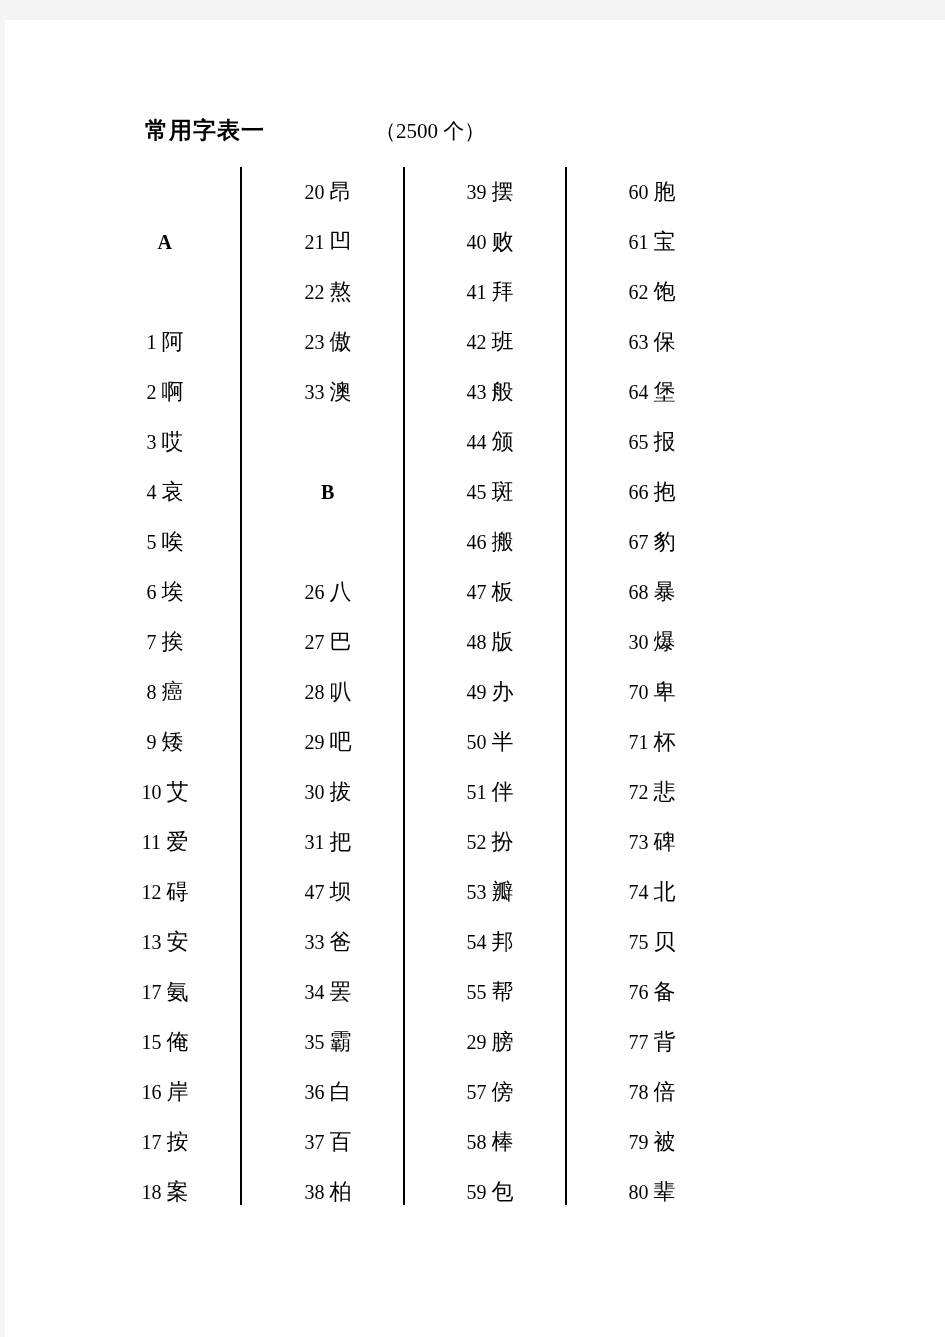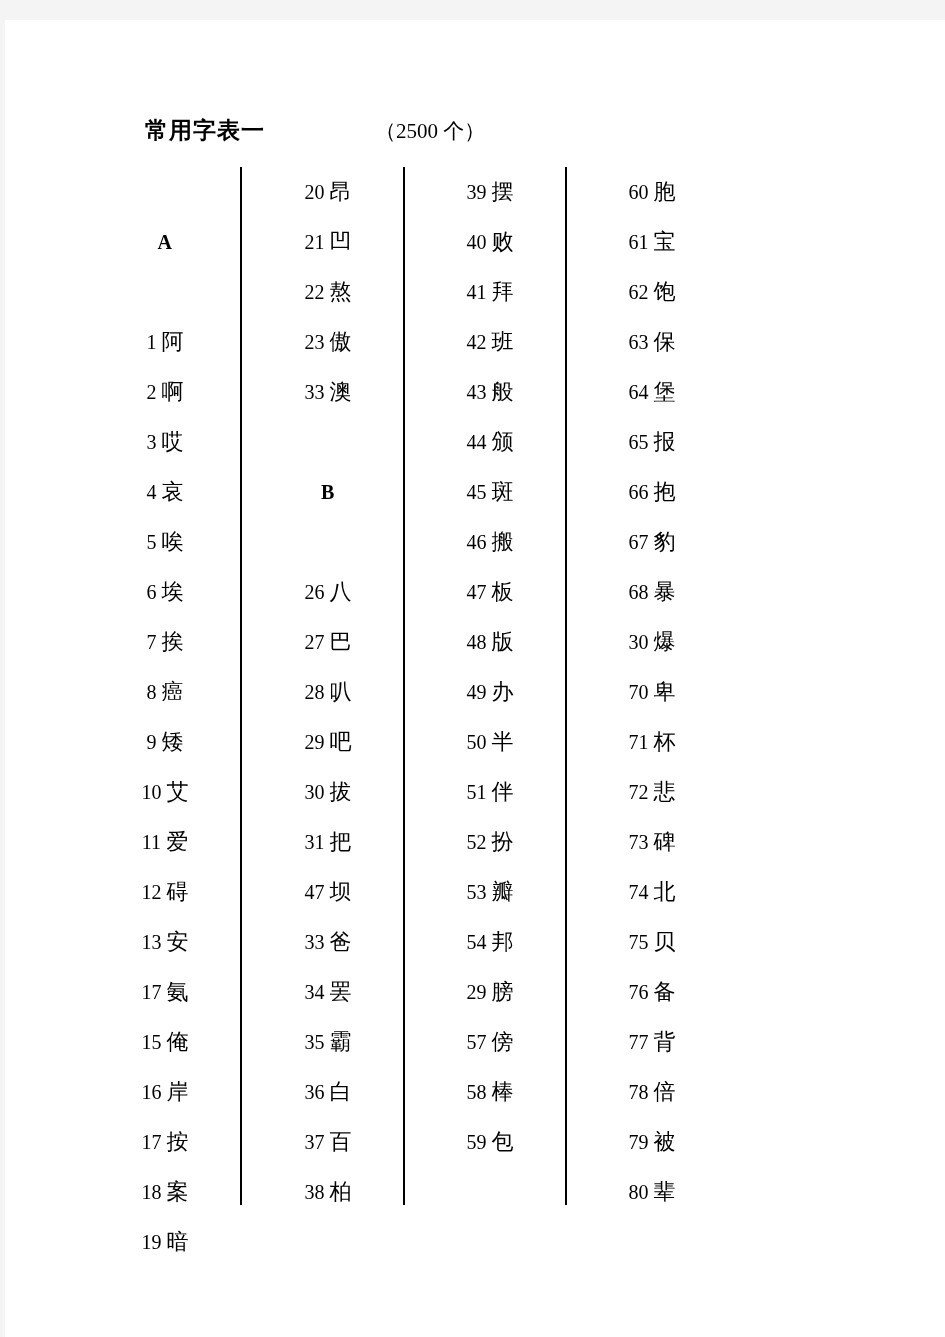--- a/index.html
+++ b/index.html
@@ -129,21 +129,20 @@
         <div class="cell"><span class="num">9</span><span class="hz">矮</span></div>
         <div class="cell"><span class="num">10</span><span class="hz">艾</span></div>
         <div class="cell"><span class="num">11</span><span class="hz">爱</span></div>
         <div class="cell"><span class="num">12</span><span class="hz">碍</span></div>
         <div class="cell"><span class="num">13</span><span class="hz">安</span></div>
         <div class="cell"><span class="num">17</span><span class="hz">氨</span></div>
         <div class="cell"><span class="num">15</span><span class="hz">俺</span></div>
         <div class="cell"><span class="num">16</span><span class="hz">岸</span></div>
         <div class="cell"><span class="num">17</span><span class="hz">按</span></div>
         <div class="cell"><span class="num">18</span><span class="hz">案</span></div>
-        <div class="cell"><span class="num">19</span><span class="hz">暗</span></div>
       </div>
     <div class="column col2">
         <div class="cell"><span class="num">20</span><span class="hz">昂</span></div>
         <div class="cell"><span class="num">21</span><span class="hz">凹</span></div>
         <div class="cell"><span class="num">22</span><span class="hz">熬</span></div>
         <div class="cell"><span class="num">23</span><span class="hz">傲</span></div>
         <div class="cell"><span class="num">33</span><span class="hz">澳</span></div>
         <div class="cell blank">&nbsp;</div>
         <div class="cell letter-head">B</div>
         <div class="cell blank">&nbsp;</div>
@@ -171,20 +170,21 @@
         <div class="cell"><span class="num">45</span><span class="hz">斑</span></div>
         <div class="cell"><span class="num">46</span><span class="hz">搬</span></div>
         <div class="cell"><span class="num">47</span><span class="hz">板</span></div>
         <div class="cell"><span class="num">48</span><span class="hz">版</span></div>
         <div class="cell"><span class="num">49</span><span class="hz">办</span></div>
         <div class="cell"><span class="num">50</span><span class="hz">半</span></div>
         <div class="cell"><span class="num">51</span><span class="hz">伴</span></div>
         <div class="cell"><span class="num">52</span><span class="hz">扮</span></div>
         <div class="cell"><span class="num">53</span><span class="hz">瓣</span></div>
         <div class="cell"><span class="num">54</span><span class="hz">邦</span></div>
+        <div class="cell"><span class="num">55</span><span class="hz">帮</span></div>
         <div class="cell"><span class="num">29</span><span class="hz">膀</span></div>
         <div class="cell"><span class="num">57</span><span class="hz">傍</span></div>
         <div class="cell"><span class="num">58</span><span class="hz">棒</span></div>
         <div class="cell"><span class="num">59</span><span class="hz">包</span></div>
       </div>
     <div class="column col4">
         <div class="cell"><span class="num">60</span><span class="hz">胞</span></div>
         <div class="cell"><span class="num">61</span><span class="hz">宝</span></div>
         <div class="cell"><span class="num">62</span><span class="hz">饱</span></div>
         <div class="cell"><span class="num">63</span><span class="hz">保</span></div>

